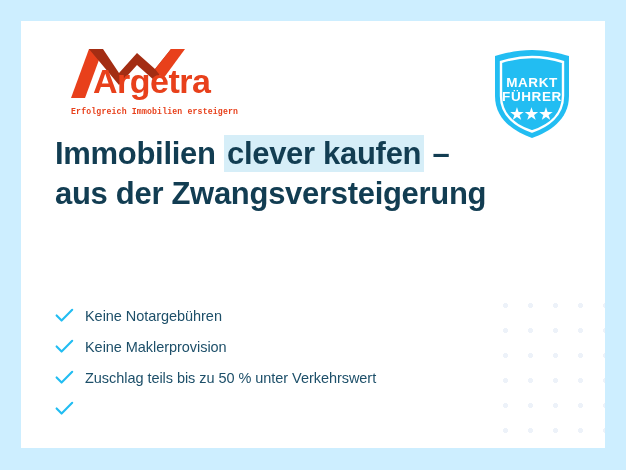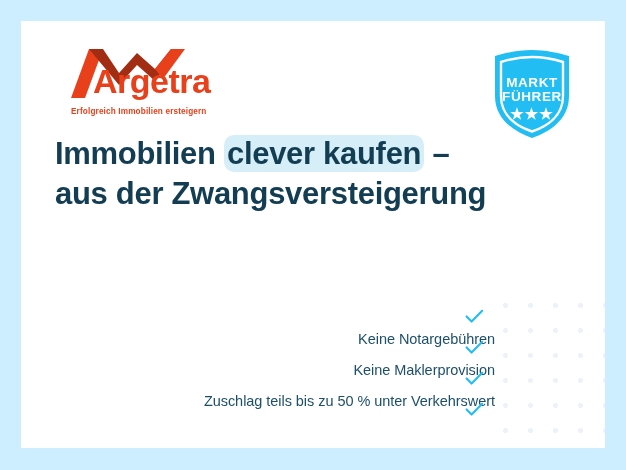--- a/index.html
+++ b/index.html
@@ -41,20 +41,21 @@
     position:absolute; left:34px; top:19px;
     font-size:34px; font-weight:bold;
     color:#e8401b; letter-spacing:-0.5px;
     font-family:"Liberation Sans", sans-serif;
   }
   #logo-tag {
     position:absolute; left:12px; top:64px;
     font-size:8.2px; font-weight:bold;
     color:#e8401b; letter-spacing:0.15px;
     white-space:nowrap;
+    font-family:Liberation Mono, monospace;
   }
 
   
   #badge { position:absolute; right:30px; top:27px; width:86px; height:92px; }
   #badge svg { display:block; width:86px; height:92px; }
   .badge-txt {
     position:absolute; left:0; width:86px; text-align:center;
     color:#ffffff; font-weight:bold; letter-spacing:0.6px;
   }
   #badge-line1 { top:27px; font-size:13.5px; }
@@ -64,35 +65,35 @@
   
   #headline {
     position:absolute; left:34px; top:113px;
     font-size:31px; font-weight:bold;
     color:#123d52; line-height:1.28;
     letter-spacing:-0.3px;
   }
   #headline .hl {
     background:#d6eef8;
     padding:1px 3px;
-    border-radius:10px;
+    border-radius:0;
   }
 
   
   #subhead {
     position:absolute; left:34px; top:200px;
     font-size:17.5px; color:#1d4f69;
     line-height:1.62; letter-spacing:-0.1px;
   }
 
   
   #bullets { position:absolute; left:34px; top:280px; width:440px; }
   .bullet {
-    display:flex; align-items:flex-end;
-    height:29px; margin-bottom:2px;flex-direction:column;
+    display:flex; align-items:center;
+    height:29px; margin-bottom:2px;
   }
   .bullet .chk { width:30px; flex:0 0 30px; display:flex; align-items:center; }
   .bullet .chk svg { display:block; }
   .bullet .btxt {
     font-size:14.5px; color:#1d4f69;
     letter-spacing:-0.05px; white-space:nowrap;
   }
 </style>
 </head>
 <body>

